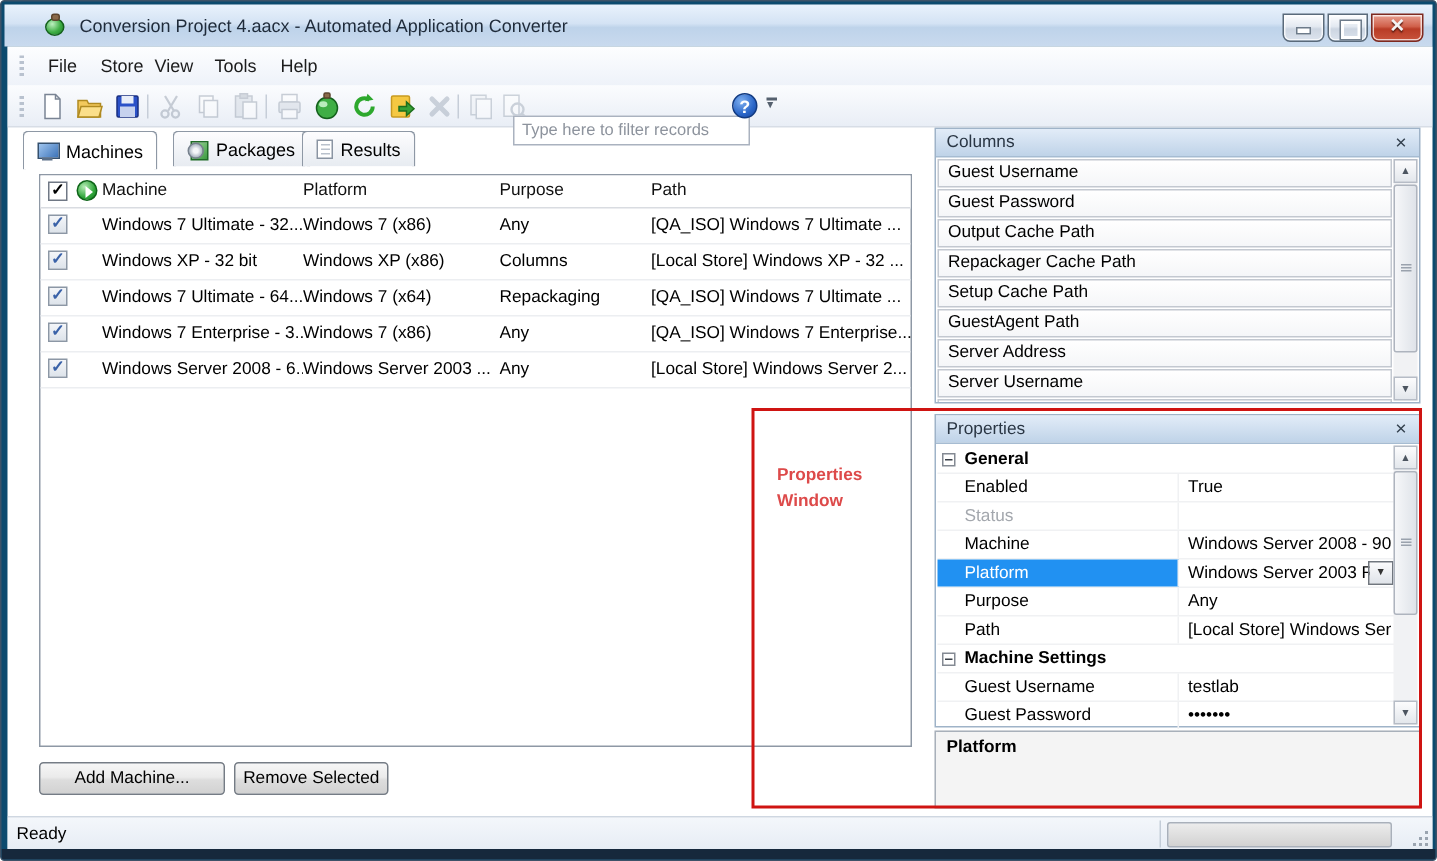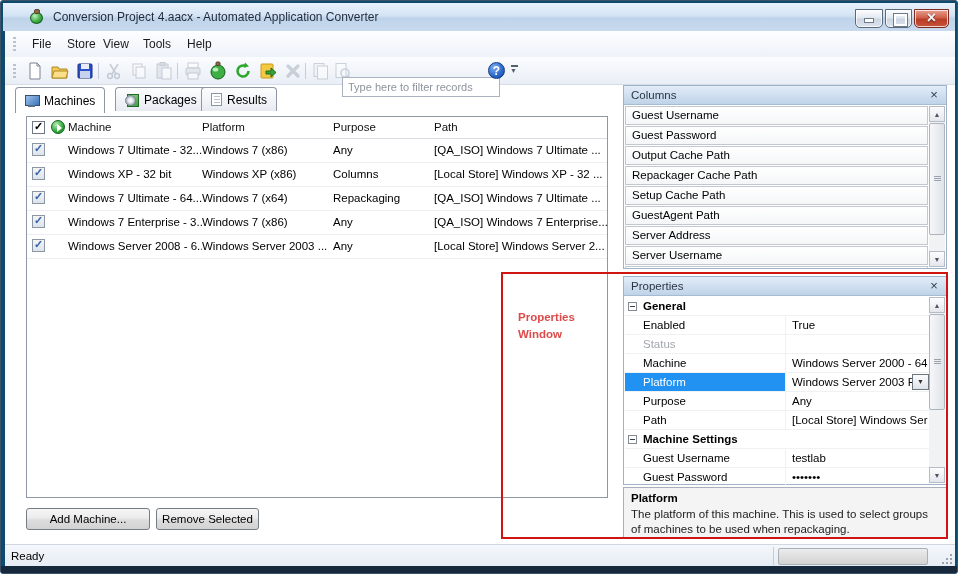--- a/index.html
+++ b/index.html
@@ -364,21 +364,21 @@
       <div class="pg-row" style="top:39px">
         <div class="pg-label">Enabled</div>
         <div class="pg-value">True</div>
       </div>
       <div class="pg-row" style="top:58px">
         <div class="pg-label dis">Status</div>
         <div class="pg-value"></div>
       </div>
       <div class="pg-row" style="top:77px">
         <div class="pg-label">Machine</div>
-        <div class="pg-value">Windows Server 2000 - 64</div>
+        <div class="pg-value">Windows Server 2008 - 90</div>
       </div>
       <div class="pg-row sel" style="top:96px">
         <div class="pg-label">Platform</div>
         <div class="pg-value">Windows Server 2003 R</div>
         <div class="combo"></div>
       </div>
       <div class="pg-row" style="top:115px">
         <div class="pg-label">Purpose</div>
         <div class="pg-value">Any</div>
       </div>
@@ -401,21 +401,20 @@
 
       <div class="vsb">
         <div class="arr up">▲</div>
         <div class="thumb" style="top:17px; height:96px"></div>
         <div class="arr dn">▼</div>
       </div>
     </div>
 
     <div class="helpbox" style="top:456px; height:52px;">
       <div class="ht">Platform</div>
-      <div class="hd">The platform of this machine. This is used to select groups of machines to be used when repackaging.</div>
     </div>
 
     <div class="annot-rect"></div>
     <div class="annot-text">
       <div>Properties</div>
       <div>Window</div>
     </div>
 
     <div class="statusbar">
       <div class="txt">Ready</div>

